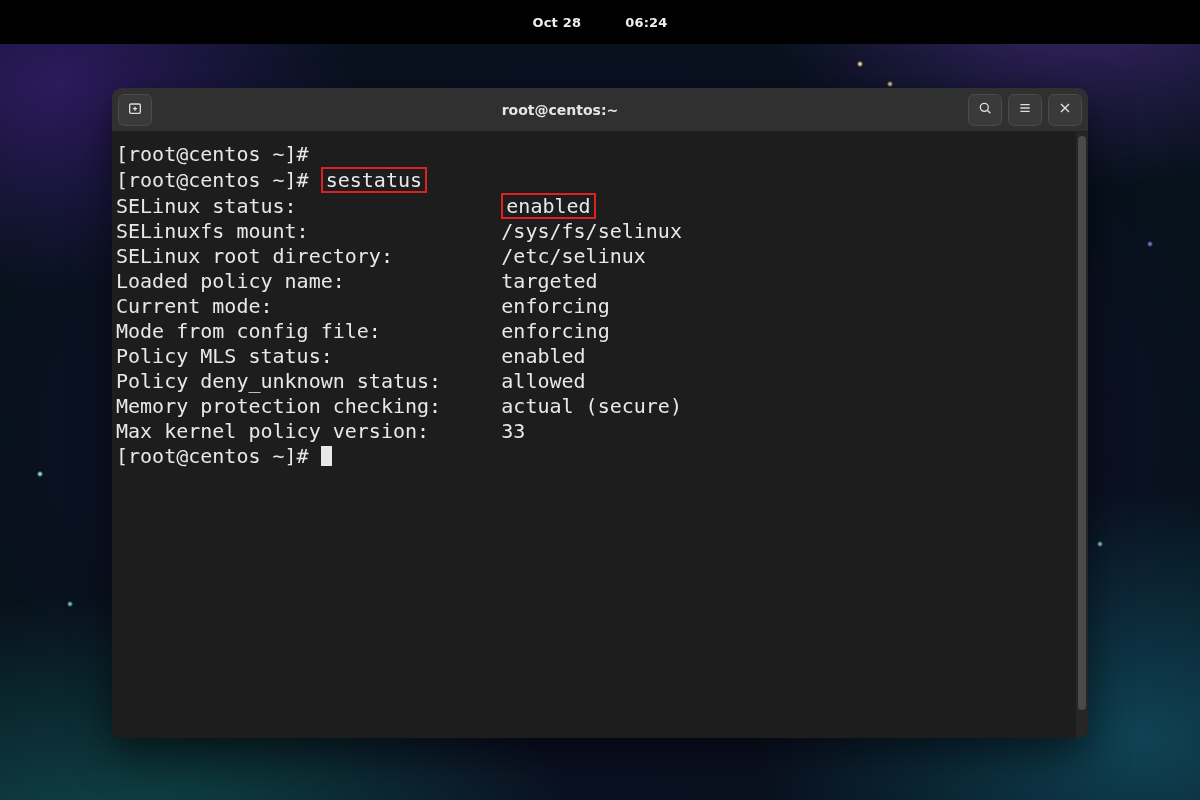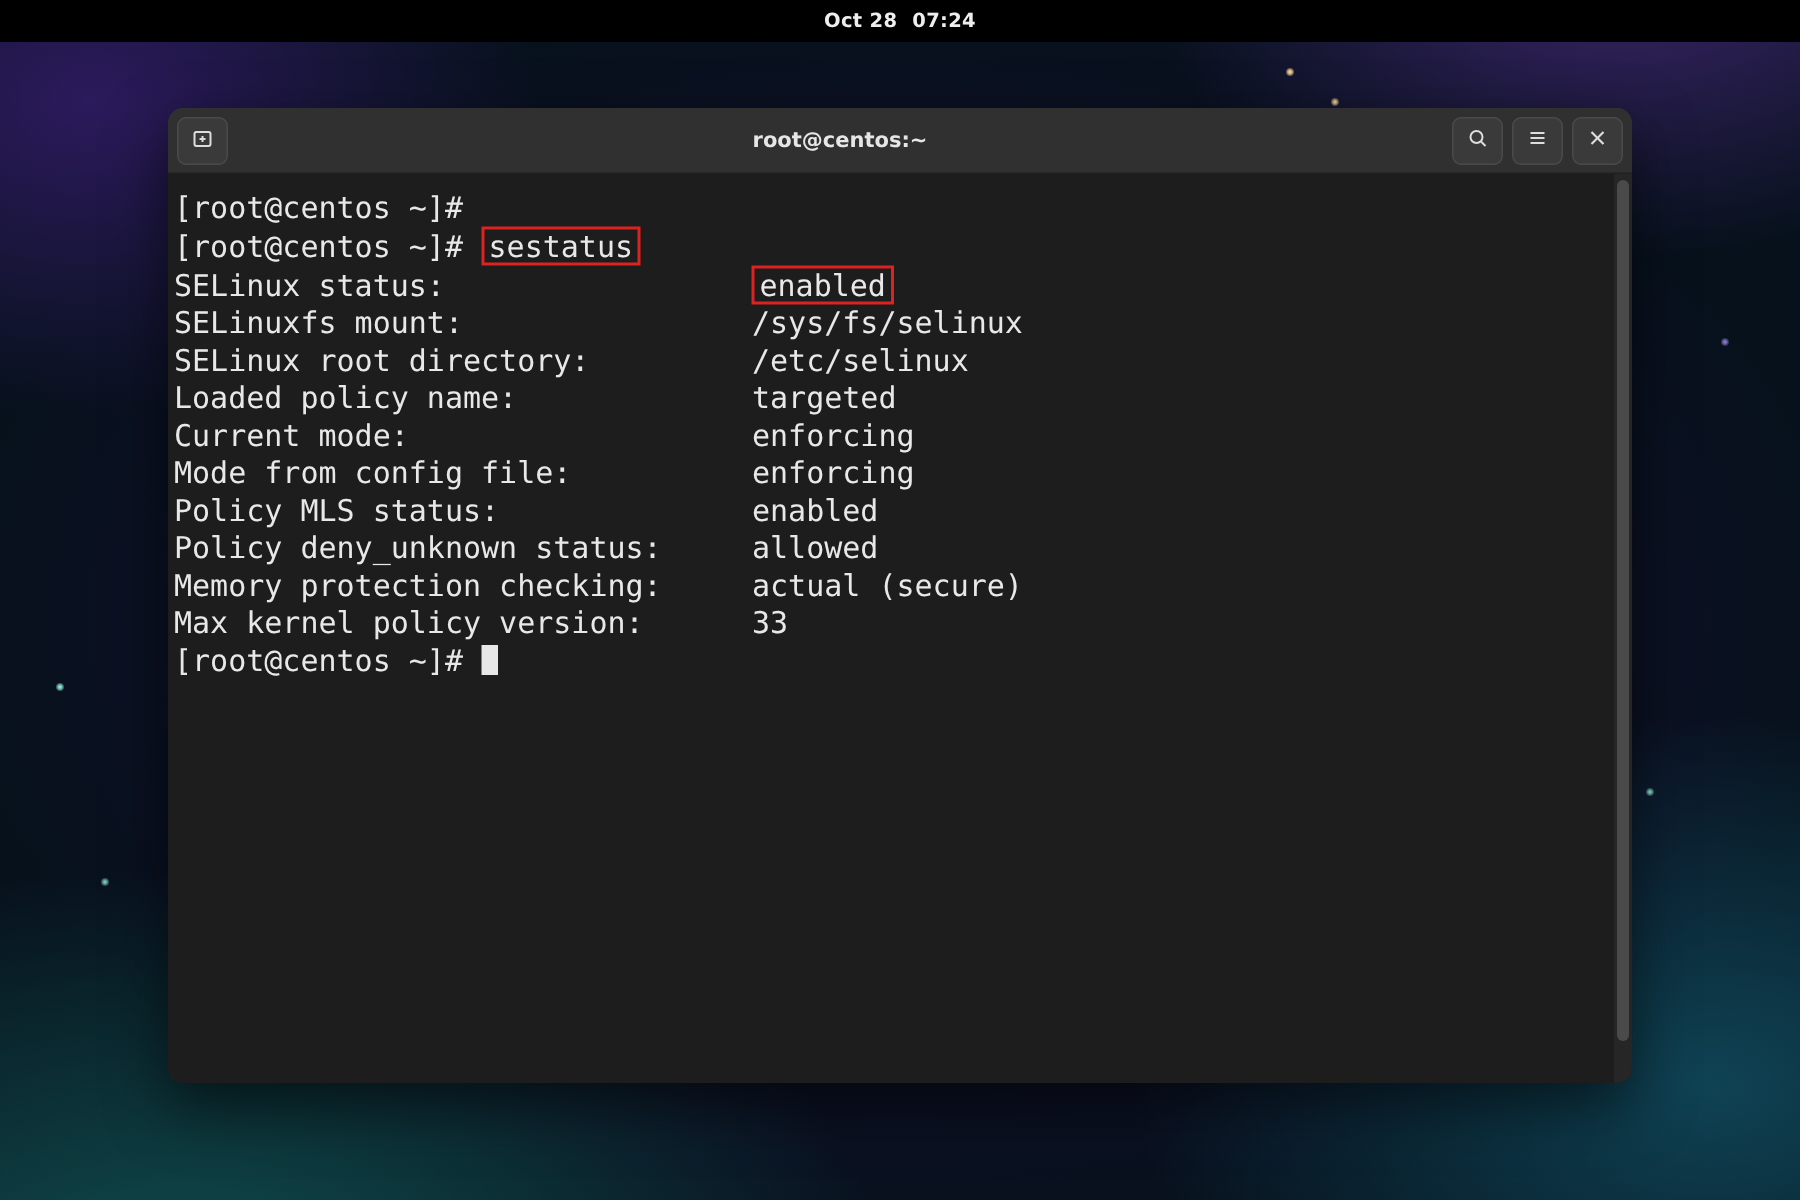--- a/index.html
+++ b/index.html
@@ -4,29 +4,30 @@
 <style>
   * { box-sizing: border-box; margin: 0; padding: 0; }
   html, body { width: 1200px; height: 800px; overflow: hidden; }
   body {
     font-family: "DejaVu Sans", "Cantarell", sans-serif;
     background: #000;
   }
 
   
   .topbar {
-    height: 28px;
+    height: 44px;
     background: #000;
     color: #eee;
     display: flex;
     align-items: center;
     justify-content: center;
     font-size: 13px;
     font-weight: 600;
     letter-spacing: .2px;
+    gap: 17px;
   }
   .topbar .sep { display:inline-block; width:10px; }
 
   
   .desktop {
     position: relative;
     width: 1200px;
     height: 772px;
     background:
       radial-gradient(800px 500px at 10% 110%, rgba(34,200,180,.35), transparent 60%),
@@ -137,21 +138,21 @@
     background: #e8e8e8;
     vertical-align: -3px;
   }
 </style>
 </head>
 <body>
 
 <div class="topbar">
   <span>Oct 28</span>
   <span class="sep"></span>
-  <span>07:24</span>
+  <span>06:24</span>
 </div>
 
 <div class="desktop">
 
   <div class="termwin">
 
     <div class="titlebar">
       <div class="tbtn">
         <span>
           <svg viewBox="0 0 24 24">

